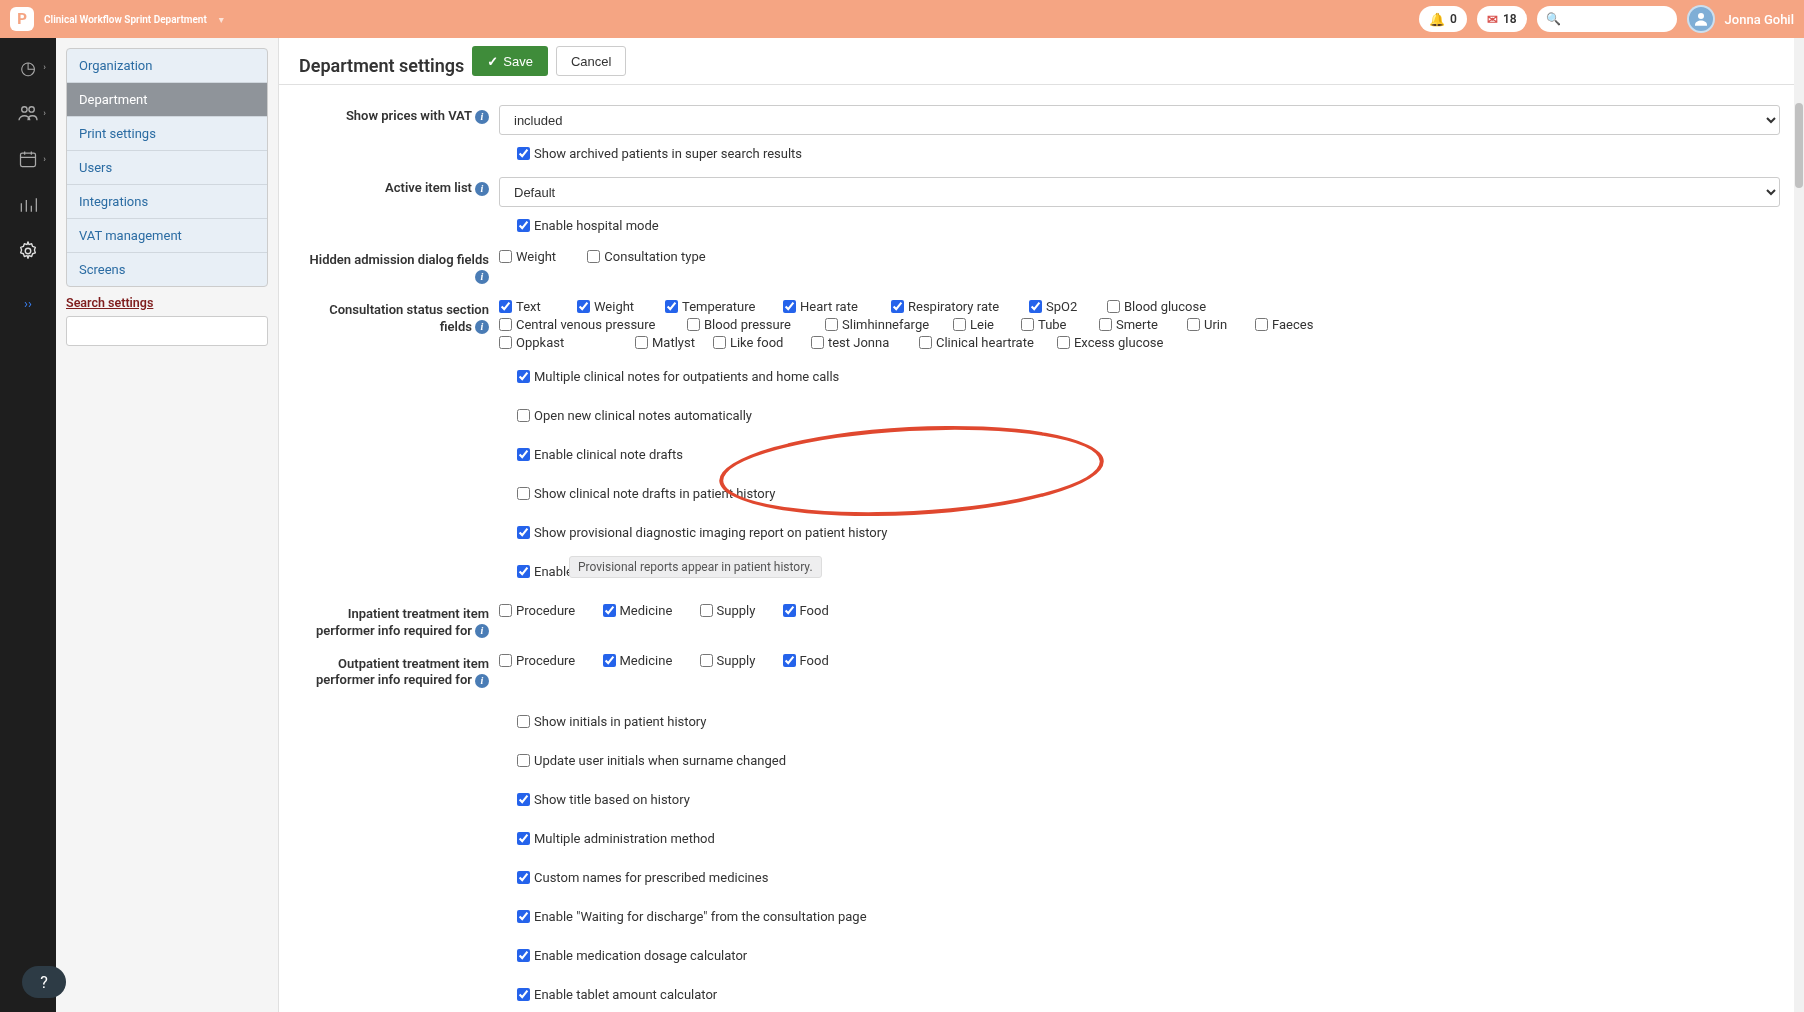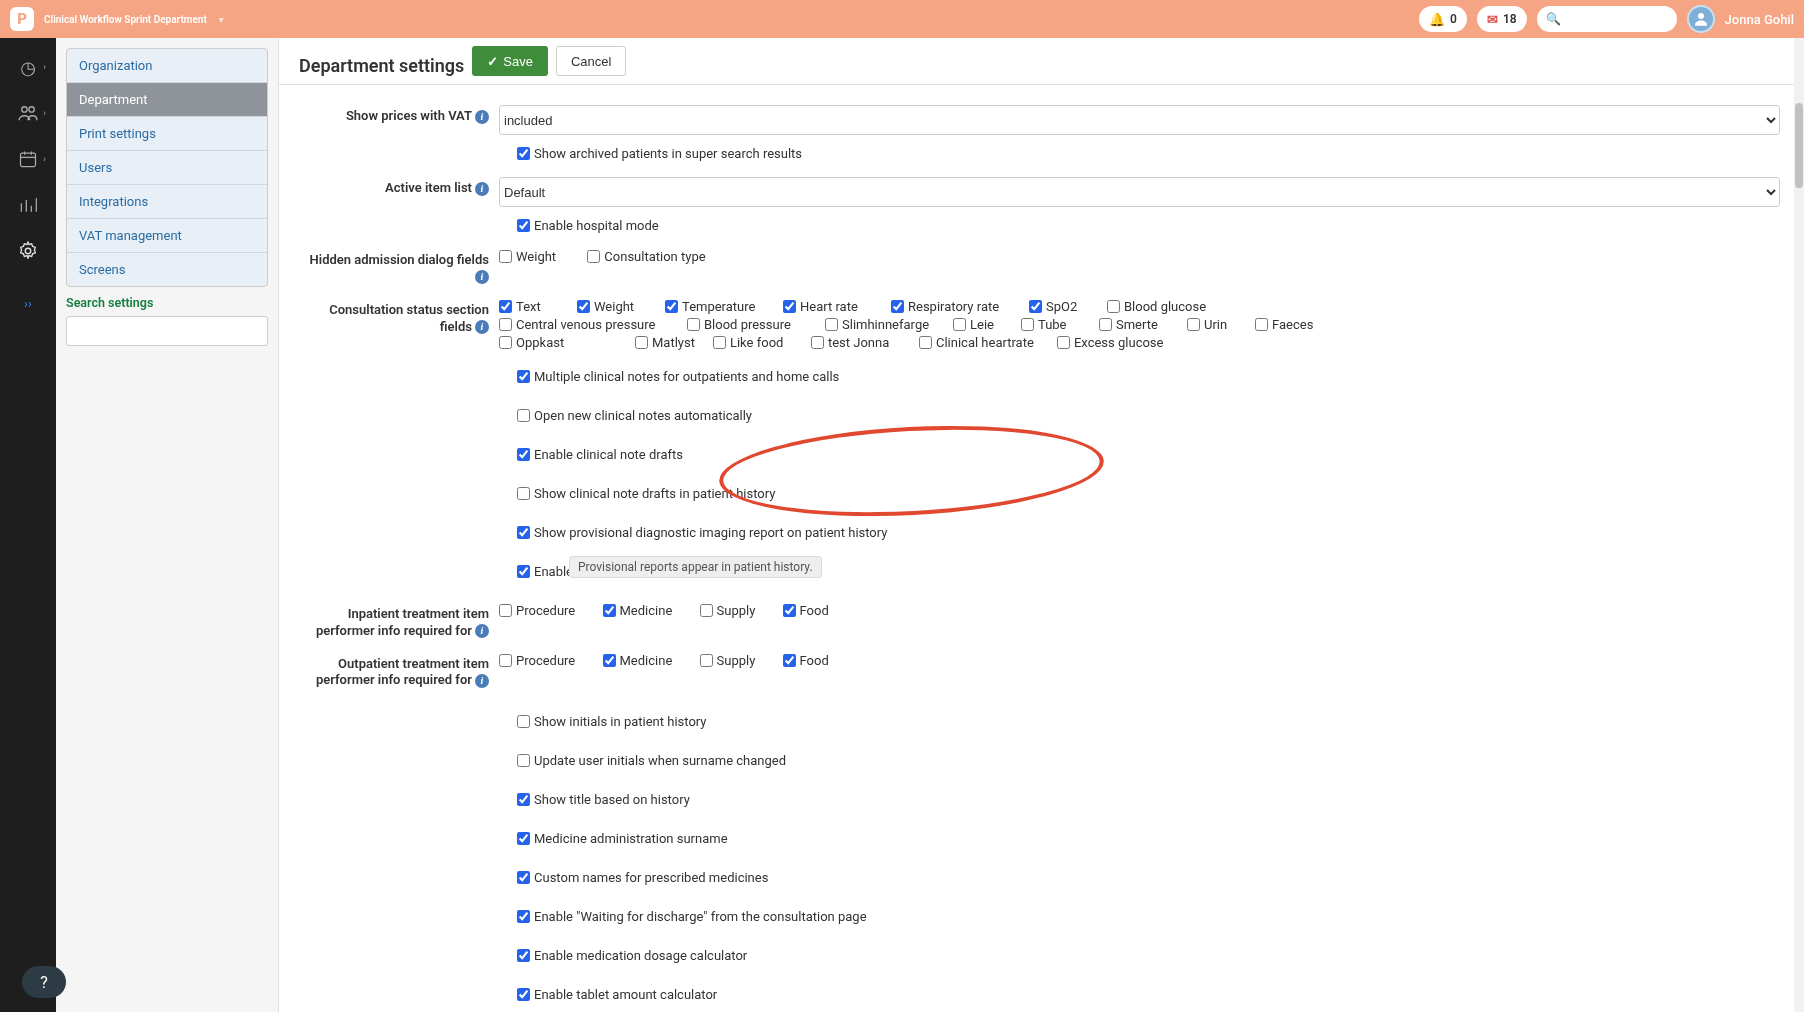--- a/index.html
+++ b/index.html
@@ -27,40 +27,40 @@
 .rail-btn.active { color: #fff; }
 .rail-btn .chev { position: absolute; right: 4px; font-size: 9px; }
 .rail-expand { margin-top: 6px; color: #3b82f6; font-size: 13px; }
 
 
 .settings-side { width: 222px; padding: 10px 10px 10px 10px; flex-shrink: 0; }
 .side-list { border: 1px solid #ccc; border-radius: 4px; background: #e8eff6; overflow: hidden; }
 .side-item { padding: 9px 12px; font-size: 13px; color: #2b6ca3; border-bottom: 1px solid #d0d7de; cursor: pointer; }
 .side-item:last-child { border-bottom: none; }
 .side-item.active { background: #8f949a; color: #fff; }
-.search-label { font-size: 12.5px; font-weight: 600; color: #15803d; margin: 8px 0 6px; }
+.search-label { font-size: 12.5px; font-weight: 600; color: #7f1d1d; margin: 8px 0 6px; text-decoration: underline; }
 .search-input { width: 100%; height: 30px; border: 1px solid #ccc; border-radius: 3px; padding: 0 8px; font-size: 13px; }
 
 
 .main { flex: 1; overflow-y: auto; background: #fff; border-left: 1px solid #e0e0e0; position: relative; }
 .scrollbar { position: absolute; top: 0; right: 0; width: 10px; height: 100%; background: #f1f1f1; }
 .scrollbar-thumb { position: absolute; top: 65px; right: 1px; width: 8px; height: 85px; background: #c1c1c1; border-radius: 4px; }
 .page-hdr { display: flex; align-items: flex-end; gap: 8px; padding: 8px 0 8px 20px; border-bottom: 1px solid #e0e0e0; }
 .page-title { font-size: 18px; font-weight: 600; color: #333; }
 .btn { height: 30px; padding: 0 14px; border-radius: 3px; border: 1px solid transparent; font-size: 13px; cursor: pointer; display: inline-flex; align-items: center; gap: 5px; }
 .btn-save { background: #3f8c3a; color: #fff; }
 .btn-save::before { content: "✓"; font-weight: 700; }
 .btn-cancel { background: #fff; color: #333; border-color: #ccc; }
 
 .form { padding: 12px 24px 40px 20px; }
 .row { display: flex; align-items: flex-start; padding: 5px 0; }
 .row-label { width: 200px; text-align: right; padding-right: 10px; padding-top: 6px; font-size: 13px; font-weight: 600; color: #333; line-height: 1.3; }
 .row-label .info { display: inline-block; width: 14px; height: 14px; border-radius: 50%; background: #4a7cb5; color: #fff; font-size: 10px; text-align: center; line-height: 14px; font-style: italic; font-weight: 700; font-family: Georgia, serif; margin-left: 3px; vertical-align: middle; }
 .row-ctrl { flex: 1; padding-top: 3px; }
-.select { width: 100%; height: 30px; border: 1px solid #ccc; border-radius: 3px; padding: 0 0; font-size: 13px; background: #fff; color: #333; }
+.select { width: 100%; height: 30px; border: 1px solid #ccc; border-radius: 3px; padding: 0 10px; font-size: 13px; background: #fff; color: #333; }
 .chk { display: inline-flex; align-items: center; gap: 4px; font-size: 13px; color: #333; margin-right: 28px; margin-bottom: 2px; white-space: nowrap; }
 .chk input { accent-color: #2563eb; width: 13px; height: 13px; }
 .chk-grid { display: flex; flex-wrap: wrap; max-width: 920px; row-gap: 1px; }
 
 .row-offset { margin-left: 200px; padding: 6px 18px; }
 
 .tooltip { position: absolute; background: #eeeeef; border: 1px solid #ddd; border-radius: 3px; padding: 3px 8px; font-size: 12px; color: #555; white-space: nowrap; }
 
 .annotation-oval {
   position: absolute;
@@ -370,21 +370,21 @@
         <div class="row-offset" style="margin-top:10px"><label class="chk">
               <input type="checkbox" style="">
               <span>Update user initials when surname changed</span>
             </label></div>
         <div class="row-offset" style="margin-top:10px"><label class="chk">
               <input type="checkbox" checked="" style="">
               <span>Show title based on history</span>
             </label></div>
         <div class="row-offset" style="margin-top:10px"><label class="chk">
               <input type="checkbox" checked="" style="">
-              <span>Medicine administration surname</span>
+              <span>Multiple administration method</span>
             </label></div>
         <div class="row-offset" style="margin-top:10px"><label class="chk">
               <input type="checkbox" checked="" style="">
               <span>Custom names for prescribed medicines</span>
             </label></div>
         <div class="row-offset" style="margin-top:10px"><label class="chk">
               <input type="checkbox" checked="" style="">
               <span>Enable "Waiting for discharge" from the consultation page</span>
             </label></div>
         <div class="row-offset" style="margin-top:10px"><label class="chk">

